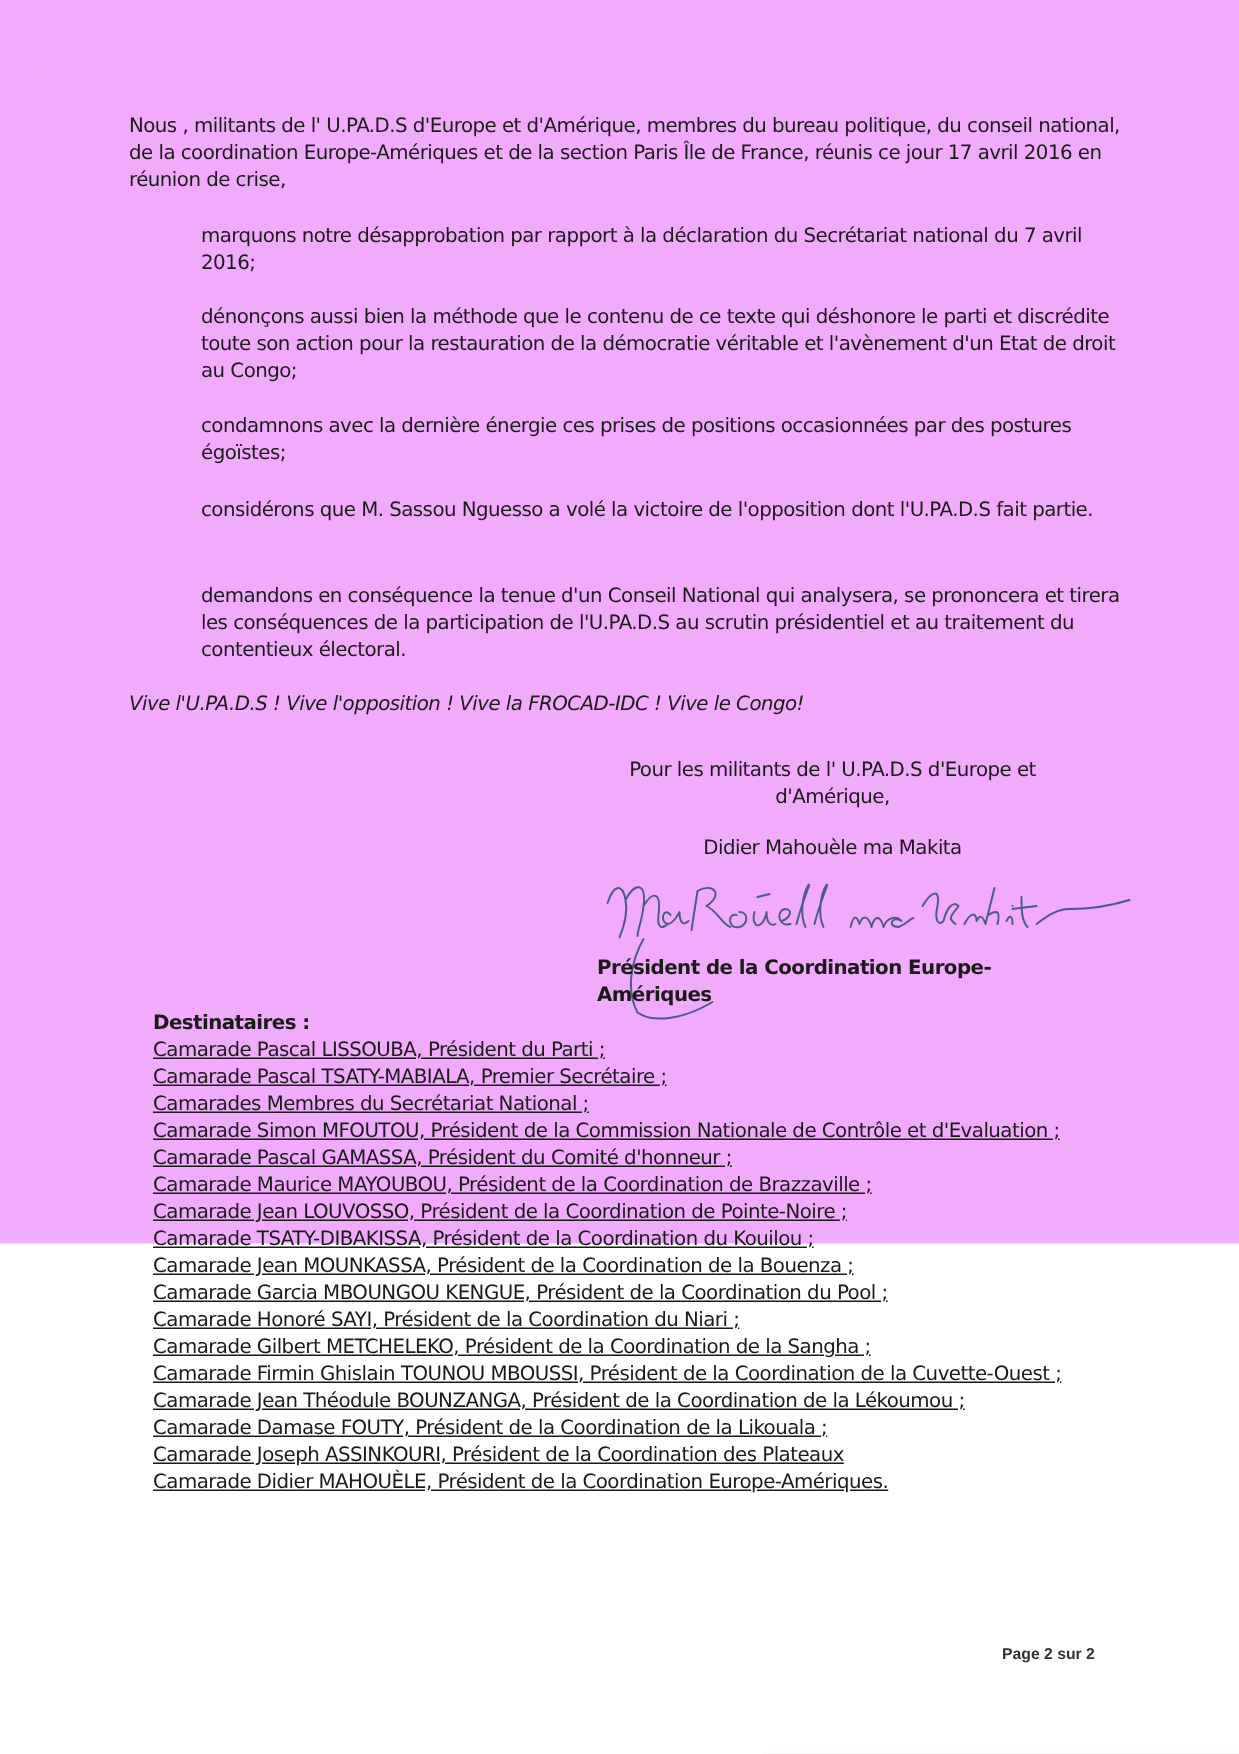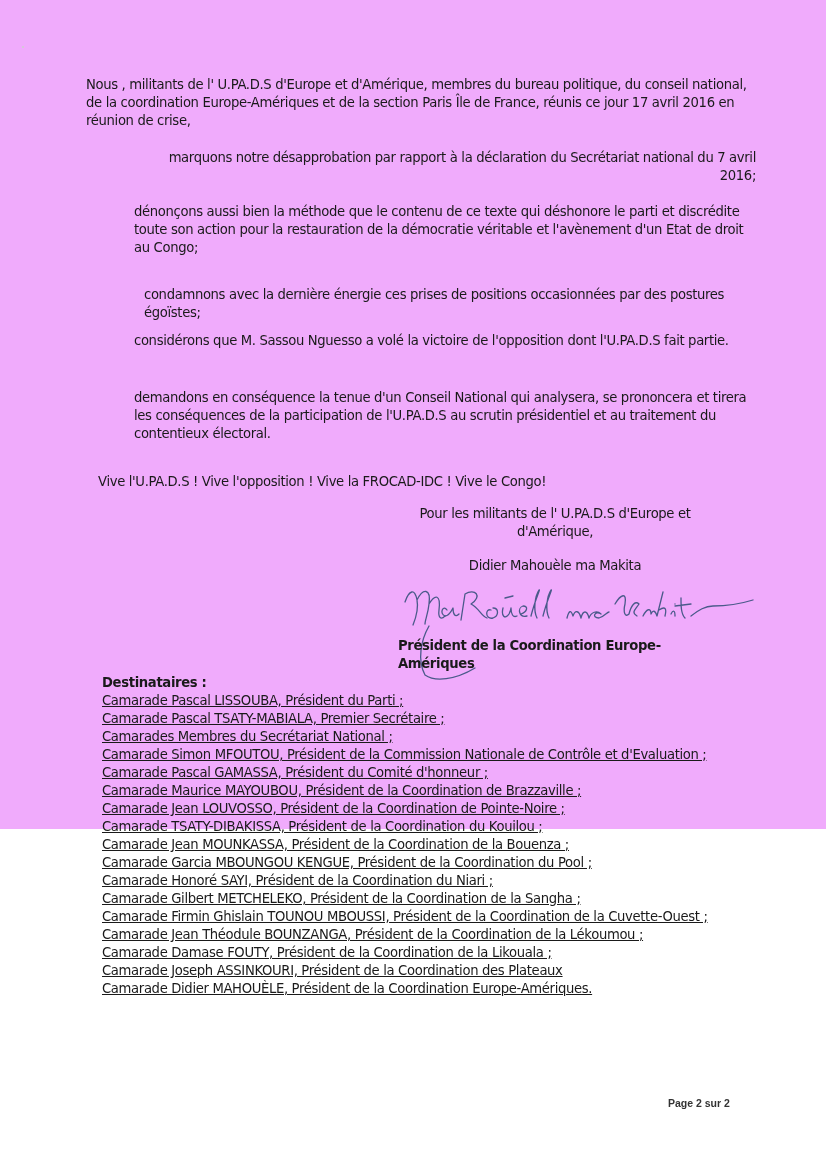--- a/index.html
+++ b/index.html
@@ -35,27 +35,27 @@
   </style>
 </head>
 <body>
 
 <div class="page">
 
   <span class="dot" style="left:22px;top:46px;"></span>
 
   <p class="txt intro" style="margin:0;">Nous , militants de l' U.PA.D.S d'Europe et d'Amérique, membres du bureau politique, du conseil national, de la coordination Europe-Amériques et de la section Paris Île de France, réunis ce jour 17 avril 2016 en réunion de crise,</p>
 
-  <p class="txt para p1" style="margin:0;text-align:right;">marquons notre désapprobation par rapport à la déclaration du Secrétariat national du 7 avril 2016;</p>
+  <p class="txt para p1" style="margin:0;">marquons notre désapprobation par rapport à la déclaration du Secrétariat national du 7 avril 2016;</p>
   <p class="txt para p2" style="margin:0;">dénonçons aussi bien la méthode que le contenu de ce texte qui déshonore le parti et discrédite toute son action pour la restauration de la démocratie véritable  et l'avènement d'un Etat de droit au Congo;</p>
-  <p class="txt para p3" style="margin:10px;">condamnons avec la dernière énergie ces prises de positions occasionnées par des postures égoïstes;</p>
+  <p class="txt para p3" style="margin:0;">condamnons avec la dernière énergie ces prises de positions occasionnées par des postures égoïstes;</p>
   <p class="txt para p4" style="margin:0;">considérons que M. Sassou Nguesso a volé la victoire de l'opposition dont  l'U.PA.D.S fait partie.</p>
   <p class="txt para p5" style="margin:0;">demandons en conséquence la tenue d'un Conseil National qui analysera, se prononcera et tirera les conséquences de la participation de l'U.PA.D.S au scrutin présidentiel et au traitement du contentieux électoral.</p>
 
-  <p class="txt vive" style="margin:12px;">Vive l'U.PA.D.S ! Vive l'opposition ! Vive la FROCAD-IDC ! Vive le Congo!</p>
+  <p class="txt vive" style="margin:0;font-style:italic;">Vive l'U.PA.D.S ! Vive l'opposition ! Vive la FROCAD-IDC ! Vive le Congo!</p>
 
   <div class="txt sig-block">
     <p class="sig-for">Pour les militants de l' U.PA.D.S d'Europe et</p>
     <p class="sig-for">d'Amérique,</p>
     <p class="sig-name" style="margin:0;">Didier Mahouèle ma Makita</p>
   </div>
 
   <svg class="sig-svg" viewBox="0 0 360 110">
     <g fill="none" stroke="#4a5a8a" stroke-width="1.3" stroke-linecap="round" stroke-linejoin="round">
       <path d="M10 22 C14 10, 20 8, 22 20 C24 30, 20 40, 18 45 M22 20 C28 8, 36 8, 34 24 C33 34, 30 40, 30 44 M34 24 C40 14, 46 14, 44 30 C43 38, 46 40, 50 36"></path>

